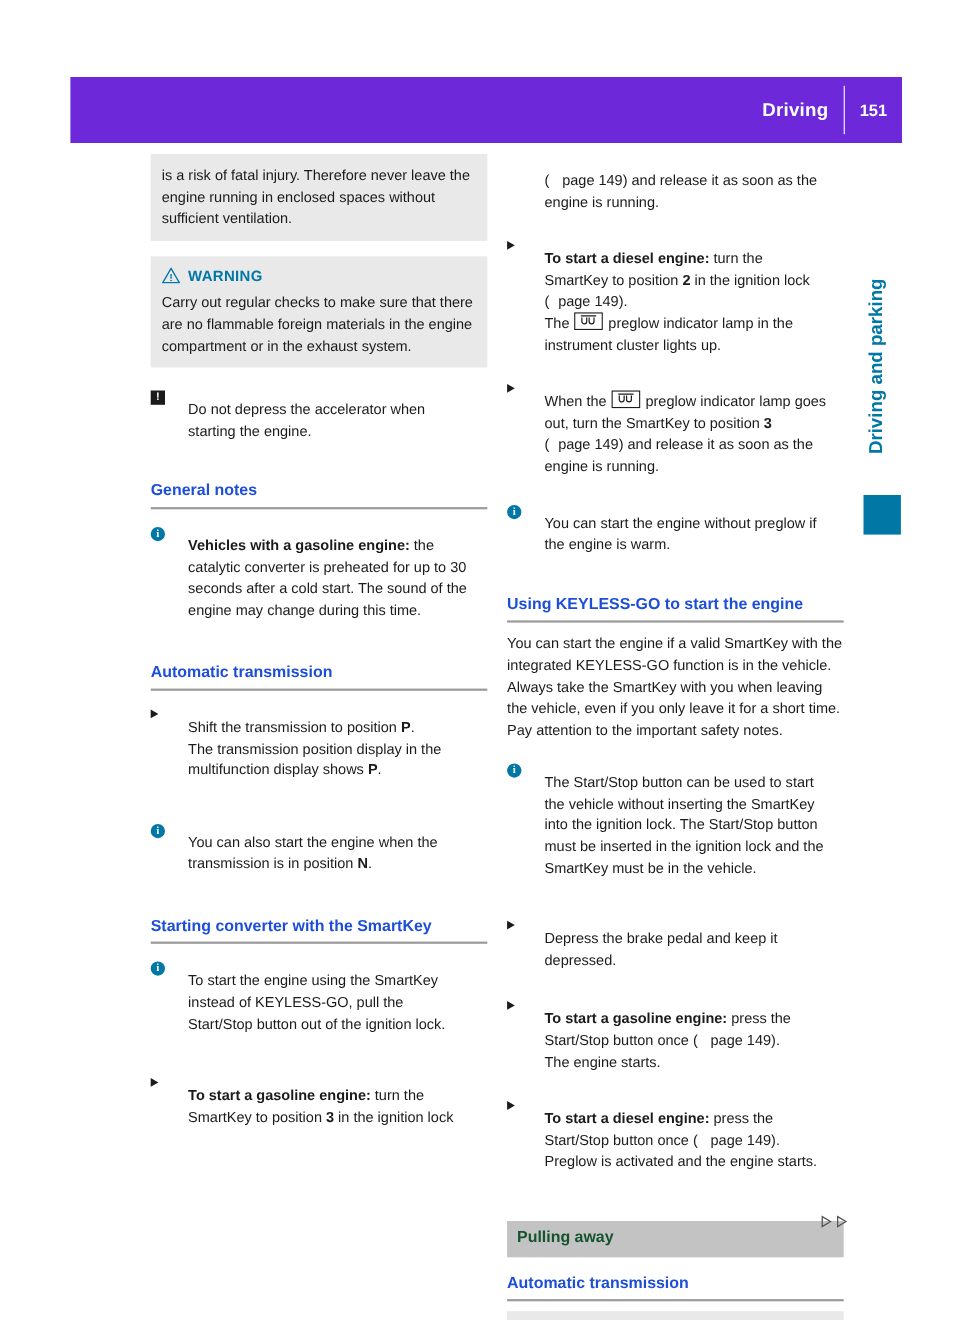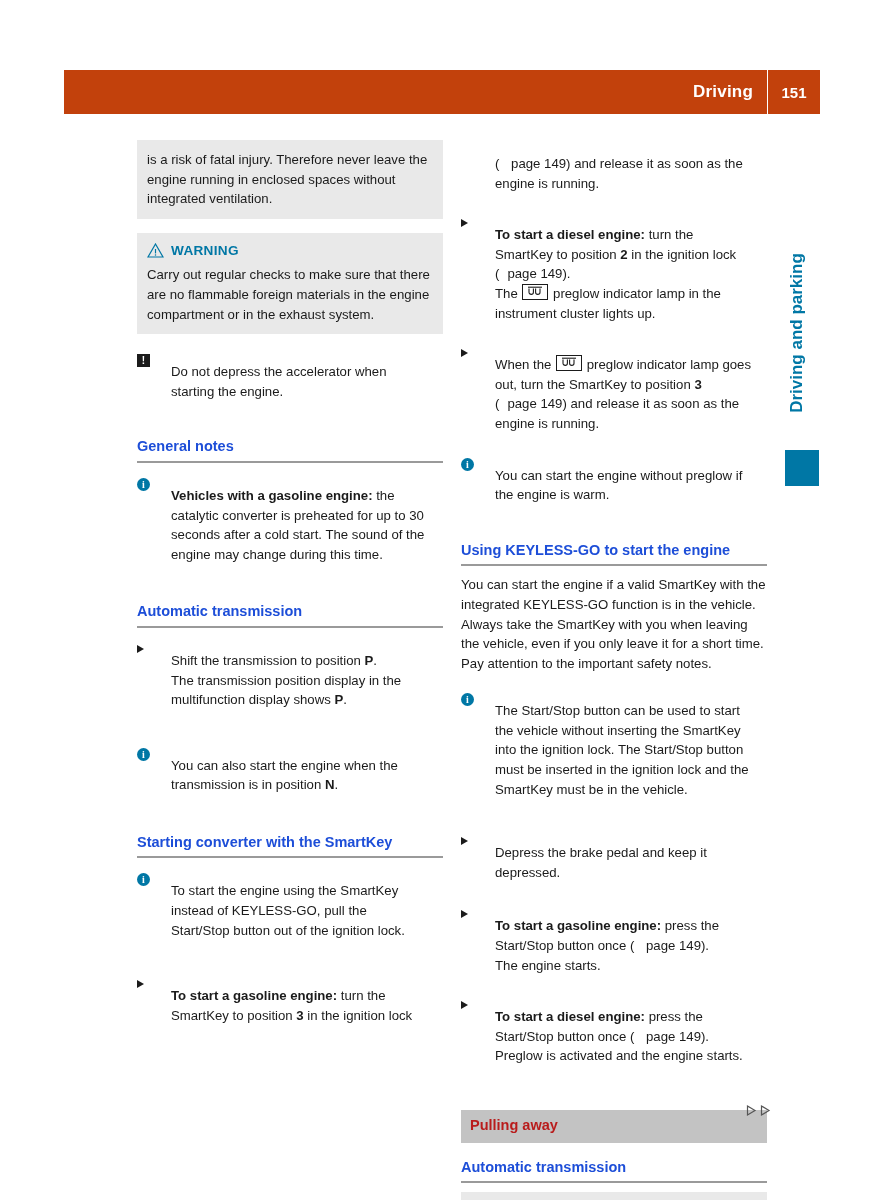--- a/index.html
+++ b/index.html
@@ -15,22 +15,22 @@
     color: #1b1b1b;
     overflow: hidden;
   }
 
   
   #header-bar {
     position: absolute;
     left: 64px;
     top: 70px;
     width: 756px;
-    height: 44px;
-    background: #c2410c;
+    height: 60px;
+    background: #6d28d9;
     display: flex;
     align-items: center;
     justify-content: flex-end;
   }
   #header-title {
     color: #ffffff;
     font-size: 17px;
     font-weight: bold;
     padding-right: 14px;
     letter-spacing: .2px;
@@ -129,21 +129,21 @@
     background: #9a9a9a;
     margin: 0 0 9px 0;
   }
 
   .band-head {
     background: #c3c3c3;
     font-size: 14.5px;
     font-weight: bold;
     padding: 6px 9px 7px 9px;
     margin: 0 0 15px 0;
-    color: #b91c1c;
+    color: #14532d;
   }
 
   
   .item {
     display: flex;
     margin-bottom: 12px;
   }
   .item .gutter {
     flex: 0 0 auto;
     width: 20px;
@@ -241,21 +241,21 @@
 <div id="side-tab">
   <span id="side-tab-label">Driving and parking</span>
 </div>
 <div id="side-tab-marker"></div>
 
 <div id="content">
 
   <div class="column" id="col-left">
 
     <div class="grey-box cont">
-      <p>is a risk of fatal injury. Therefore never leave the engine running in enclosed spaces without integrated ventilation.</p>
+      <p>is a risk of fatal injury. Therefore never leave the engine running in enclosed spaces without sufficient ventilation.</p>
     </div>
 
     <div class="grey-box">
       <div class="warn-head">
         <svg class="tri-icon" width="17" height="15" viewBox="0 0 17 15">
           <path d="M8.5 1 L16 14 L1 14 Z" fill="none" stroke="#0077a5" stroke-width="1.2"></path>
           <line x1="8.5" y1="6" x2="8.5" y2="10.4" stroke="#0077a5" stroke-width="1.2"></line>
           <circle cx="8.5" cy="12" r="0.75" fill="#0077a5"></circle>
         </svg>
         <span class="warn-label">WARNING</span>

